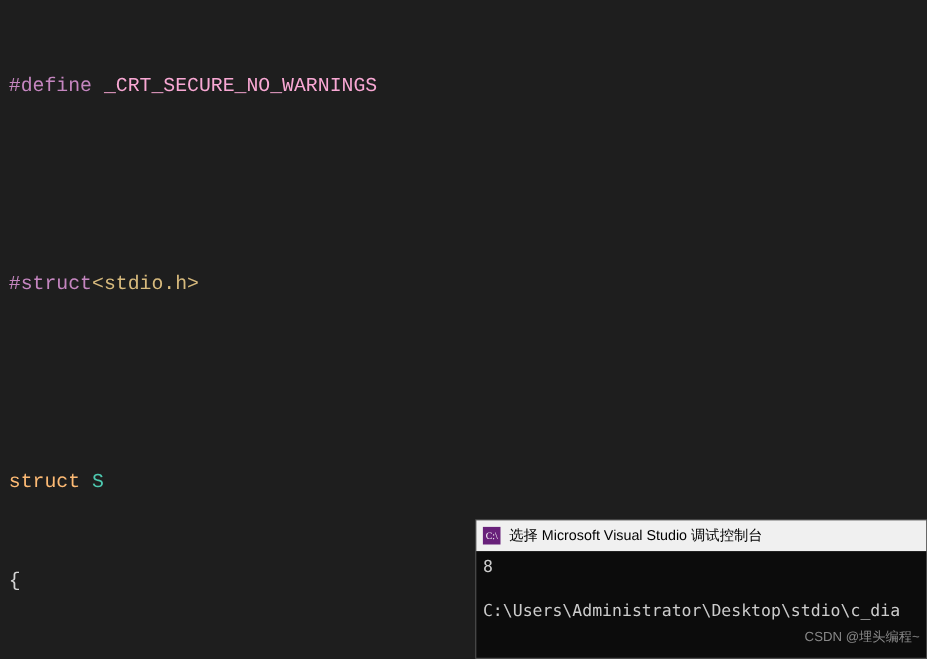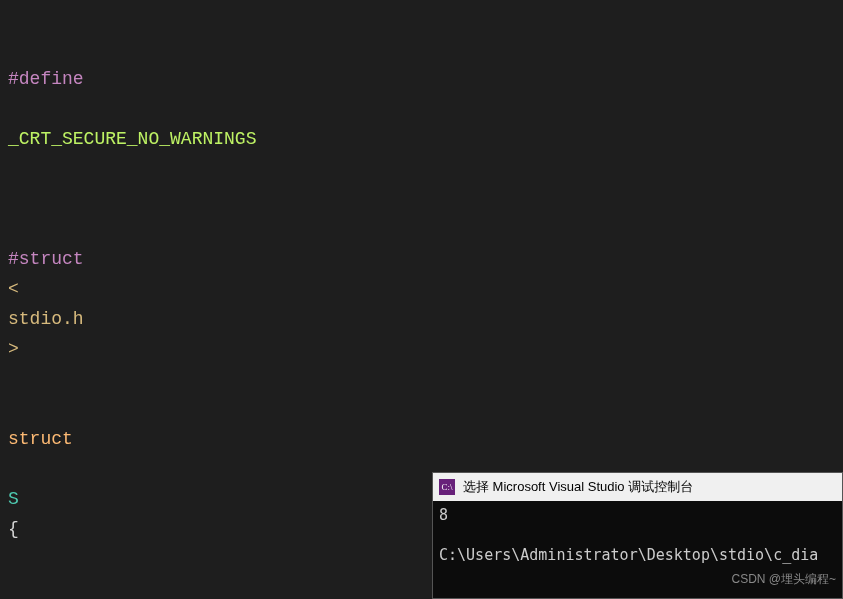--- a/index.html
+++ b/index.html
@@ -18,24 +18,24 @@
       position: relative;
     }
     .editor {
       padding: 4px 8px;
       color: #d4d4d4;
       white-space: pre;
     }
     .line {
       height: 30px;
       display: flex;
-      flex-direction: column;
+      align-items: center;
     }
     .preproc { color: #c586c0; }
-    .define-sym { color: #bef264; }
+    .define-sym { color: #f9a8d4; }
     .include-path { color: #d7ba7d; }
     .keyword { color: #fdba74; }
     .struct-name { color: #4ec9b0; }
     .brace { color: #d4d4d4; }
     
     .console-window {
       position: absolute;
       left: 432px;
       top: 472px;
       width: 411px;

